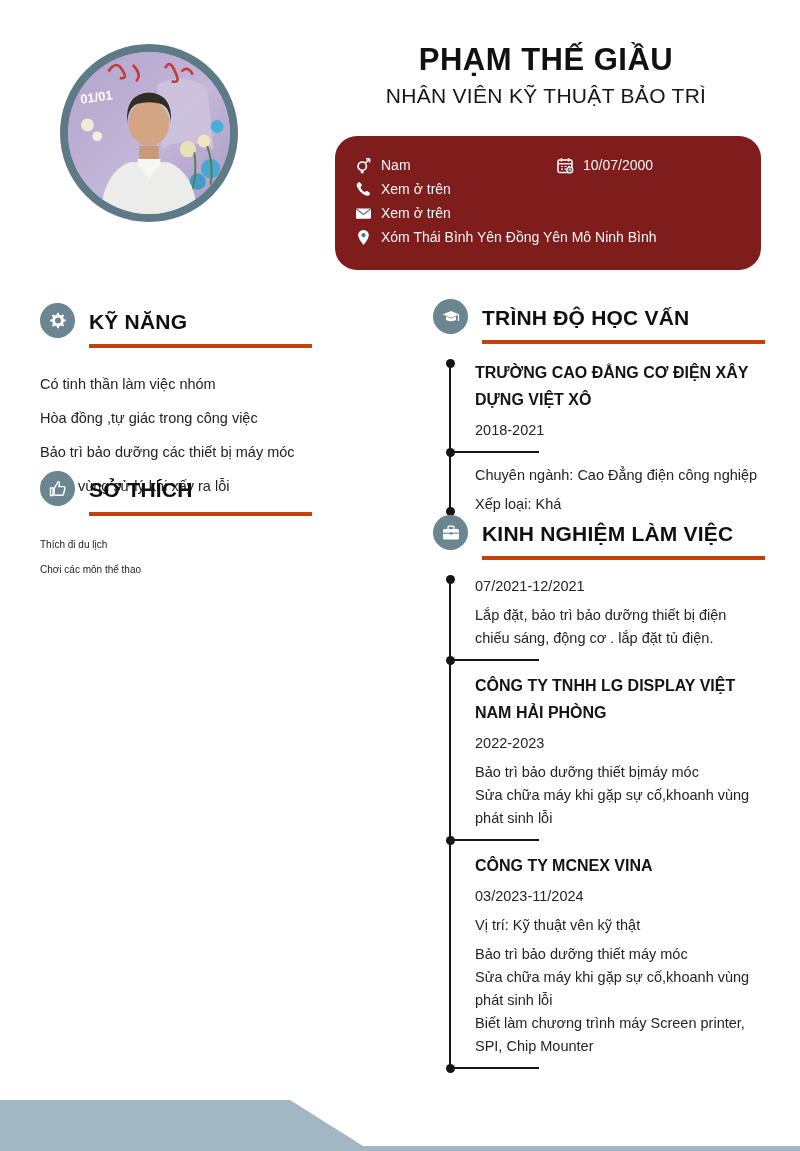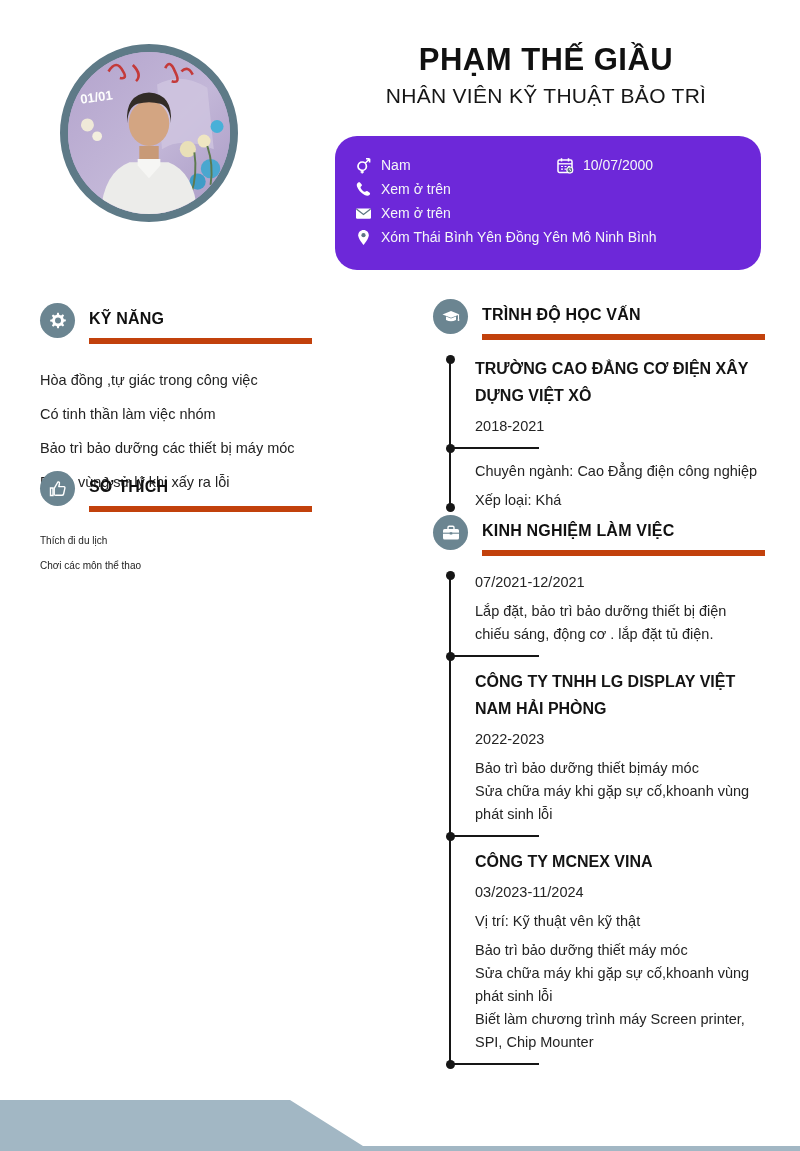--- a/index.html
+++ b/index.html
@@ -14,39 +14,39 @@
     position:absolute;left:60px;top:44px;width:178px;height:178px;
     border-radius:50%;border:8px solid #5e7a87;box-sizing:border-box;
     overflow:hidden;background:#bcaed2;
   }
   .avatar svg{display:block;width:100%;height:100%;}
   .name-block{position:absolute;left:330px;top:42px;width:432px;text-align:center;}
   .cv-name{margin:0;font-size:31px;font-weight:700;letter-spacing:.5px;color:#111;}
   .cv-title{margin:6px 0 0 0;font-size:21px;font-weight:400;letter-spacing:.3px;color:#161616;}
   .info-box{
     position:absolute;left:335px;top:136px;width:426px;height:134px;
-    box-sizing:border-box;border-radius:22px;background:#6d28d9;color:#f4f7f8;
+    box-sizing:border-box;border-radius:22px;background:#7f1d1d;color:#f4f7f8;
     padding:17px 18px 12px 20px;font-size:14px;
   }
   .info-row{display:flex;align-items:center;min-height:24px;}
   .info-item{display:flex;align-items:center;gap:9px;}
   .info-item.half{width:202px;}
   .info-icon{width:17px;height:17px;flex:0 0 17px;display:inline-flex;}
   .info-icon svg{width:17px;height:17px;}
   
   .section{position:absolute;}
   .sec-head{display:flex;align-items:flex-start;gap:14px;}
   .sec-icon{
     width:35px;height:35px;border-radius:50%;background:#6b8591;flex:0 0 35px;
     display:flex;align-items:center;justify-content:center;
   }
   .sec-icon svg{width:20px;height:20px;}
   .sec-title{
-    flex:1;font-size:16px;font-weight:700;color:#101010;letter-spacing:.2px;
-    padding:7px 0 10px 0;border-bottom:6px solid #c2410c;
+    flex:1;font-size:21px;font-weight:700;color:#101010;letter-spacing:.2px;
+    padding:7px 0 10px 0;border-bottom:4px solid #c2410c;
   }
   
   .skill-list{margin:19px 0 0 0;padding:0;list-style:none;font-size:14.5px;color:#222;}
   .skill-list li{line-height:34px;}
   .hobby-list{margin:17px 0 0 0;padding:0;list-style:none;font-size:10px;color:#222;}
   .hobby-list li{line-height:24.5px;}
   
   .timeline{position:relative;margin-top:15px;}
   .rail{position:absolute;left:16px;top:4px;bottom:4px;width:2px;background:#161616;}
   .tl-dot{position:absolute;left:12.5px;width:9px;height:9px;border-radius:50%;background:#161616;}
@@ -170,22 +170,22 @@
     <div class="sec-head">
       <span class="sec-icon">
         <svg viewBox="0 0 20 20">
             <path d="M10 1.4 L11.6 1.4 L12 3.4 L13.9 4.2 L15.6 3 L16.9 4.3 L15.8 6 L16.6 8 L18.6 8.3 L18.6 10 L16.6 10.4 L15.8 12.3 L17 14 L15.7 15.3 L14 14.2 L12 15 L11.7 17 L10 17 L9.6 15 L7.7 14.2 L6 15.4 L4.7 14.1 L5.8 12.4 L5 10.4 L3 10.1 L3 8.4 L5 8 L5.8 6.1 L4.6 4.4 L5.9 3.1 L7.6 4.2 L9.6 3.4 Z" fill="#fff" transform="translate(-0.8 0.3)"></path>
             <circle cx="10" cy="9.5" r="3" fill="#6b8591"></circle>
           </svg>
       </span>
       <div class="sec-title">KỸ NĂNG</div>
     </div>
     <ul class="skill-list">
+      <li>Có tinh thần làm việc nhóm</li>
       <li>Hòa đồng ,tự giác trong công việc</li>
-      <li>Có tinh thần làm việc nhóm</li>
       <li>Bảo trì bảo dưỡng các thiết bị máy móc</li>
       <li>Phân vùng sử lý khi xấy ra lỗi</li>
     </ul>
   </div>
 
   <div class="section" style="left:40px;top:471px;width:272px;">
     <div class="sec-head">
       <span class="sec-icon">
         <svg viewBox="0 0 20 20">
             <path d="M2.5 9 L5 9 L5 16.5 L2.5 16.5 Z" fill="none" stroke="#fff" stroke-width="1.4"></path>

